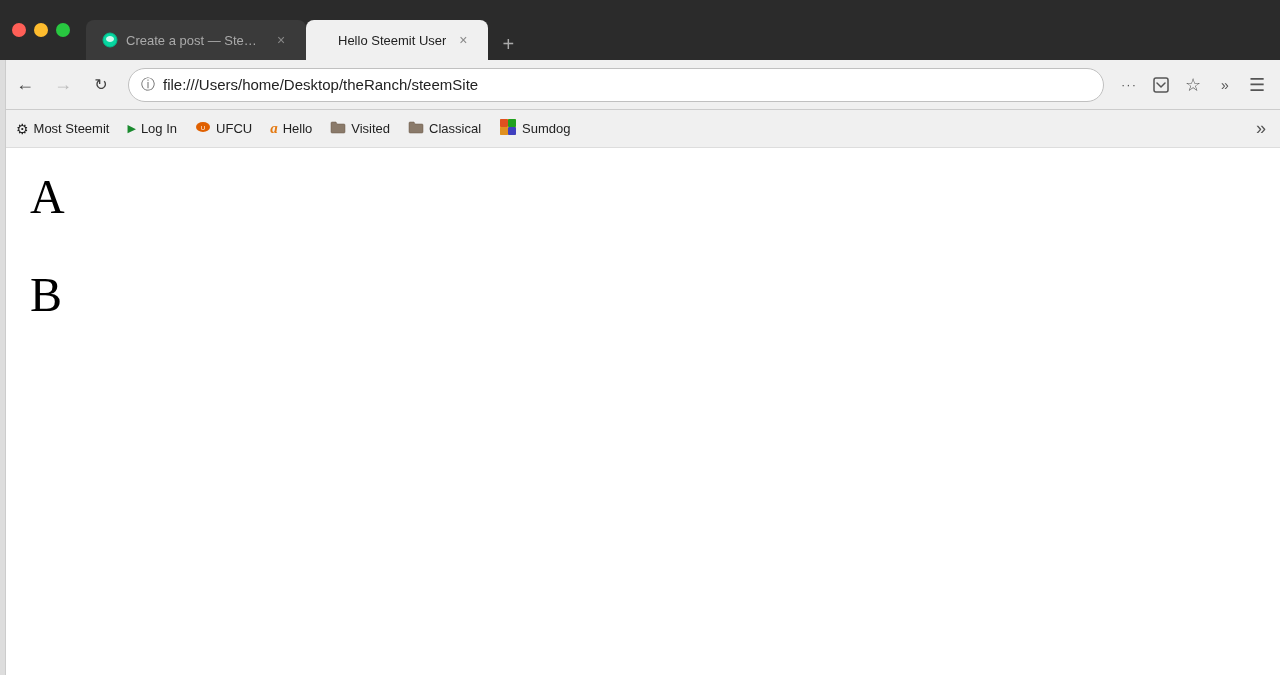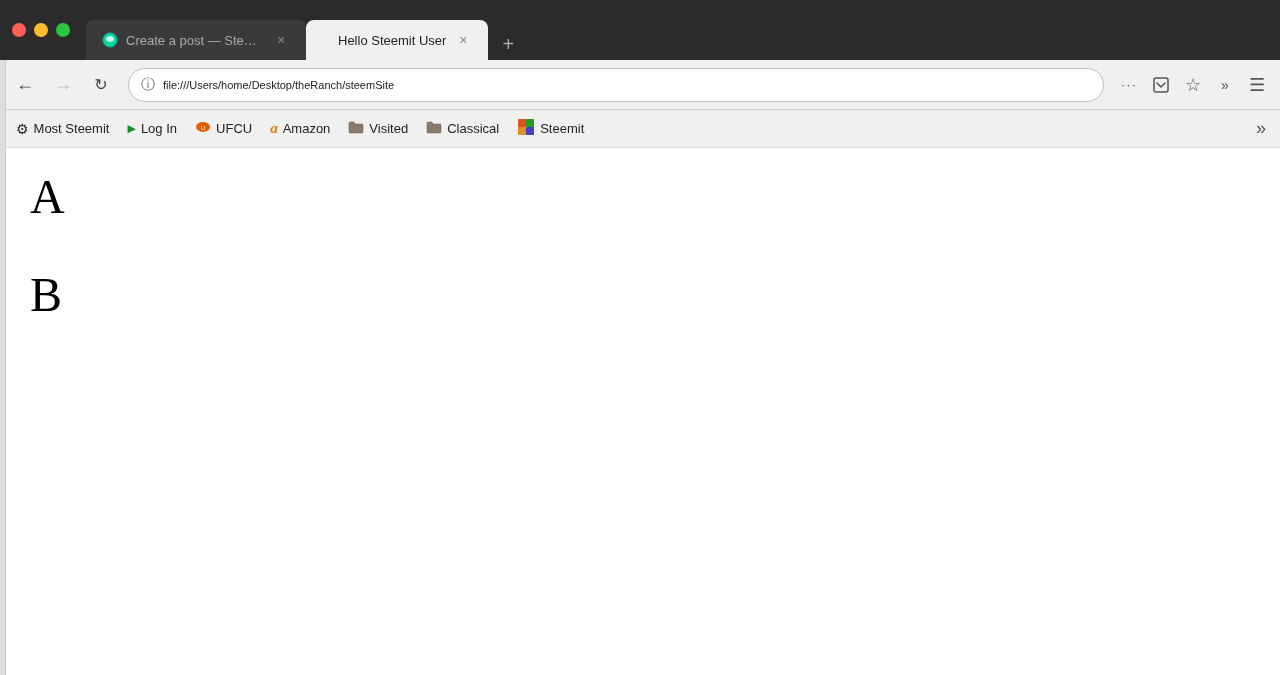--- a/index.html
+++ b/index.html
@@ -140,21 +140,21 @@
     }
     .info-icon {
       color: #666;
       font-size: 14px;
       flex-shrink: 0;
     }
     .address-input {
       flex: 1;
       border: none;
       outline: none;
-      font-size: 11px;
+      font-size: 15px;
       color: #222;
       background: transparent;
     }
     .nav-right-icons {
       display: flex;
       align-items: center;
       gap: 2px;
     }
     .nav-icon-btn {
       width: 30px;
@@ -311,21 +311,21 @@
         <svg width="16" height="16" viewBox="0 0 16 16">
           <ellipse cx="8" cy="8" rx="7" ry="5" fill="#e06000"></ellipse>
           <text x="8" y="11" text-anchor="middle" font-size="6" fill="white" font-family="sans-serif">U</text>
         </svg>
       </span>
       <span>UFCU</span>
     </div>
 
     <div class="bookmark-item">
       <span class="bookmark-icon" style="font-size:15px; font-family: Georgia, serif; font-style:italic; color:#e47911; font-weight:bold;">a</span>
-      <span>Amazon</span>
+      <span>Hello</span>
     </div>
 
     <div class="bookmark-item">
       <span class="bookmark-icon">
         <svg width="16" height="14" viewBox="0 0 16 14">
           <path d="M1 3 Q1 2 2 2 L6 2 L7 4 L14 4 Q15 4 15 5 L15 12 Q15 13 14 13 L2 13 Q1 13 1 12 Z" fill="#8a7a6a" stroke="#6a5a4a" stroke-width="0.5"></path>
         </svg>
       </span>
       <span>Visited</span>
     </div>
@@ -342,21 +342,21 @@
     <div class="bookmark-item">
       <span class="bookmark-icon">
         <svg width="18" height="18" viewBox="0 0 18 18">
           <rect x="1" y="1" width="16" height="16" rx="1" fill="#f5d020"></rect>
           <rect x="1" y="1" width="8" height="8" rx="1" fill="#e05020"></rect>
           <rect x="9" y="9" width="8" height="8" rx="1" fill="#4040c0"></rect>
           <rect x="9" y="1" width="8" height="8" rx="1" fill="#20a020"></rect>
           <rect x="1" y="9" width="8" height="8" rx="1" fill="#e09020"></rect>
         </svg>
       </span>
-      <span>Steemit</span>
+      <span>Sumdog</span>
     </div>
 
     <div class="bookmarks-overflow">
       <span>»</span>
     </div>
   </div>
 
   <div class="left-strip"></div>
 
   <div class="page-content" style="margin-left:6px;">

